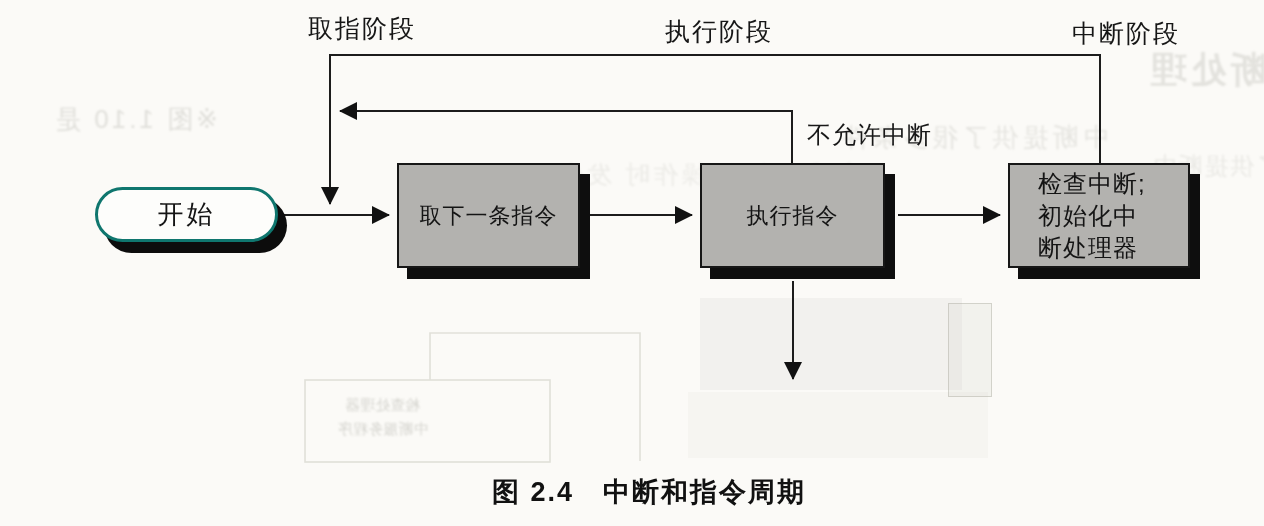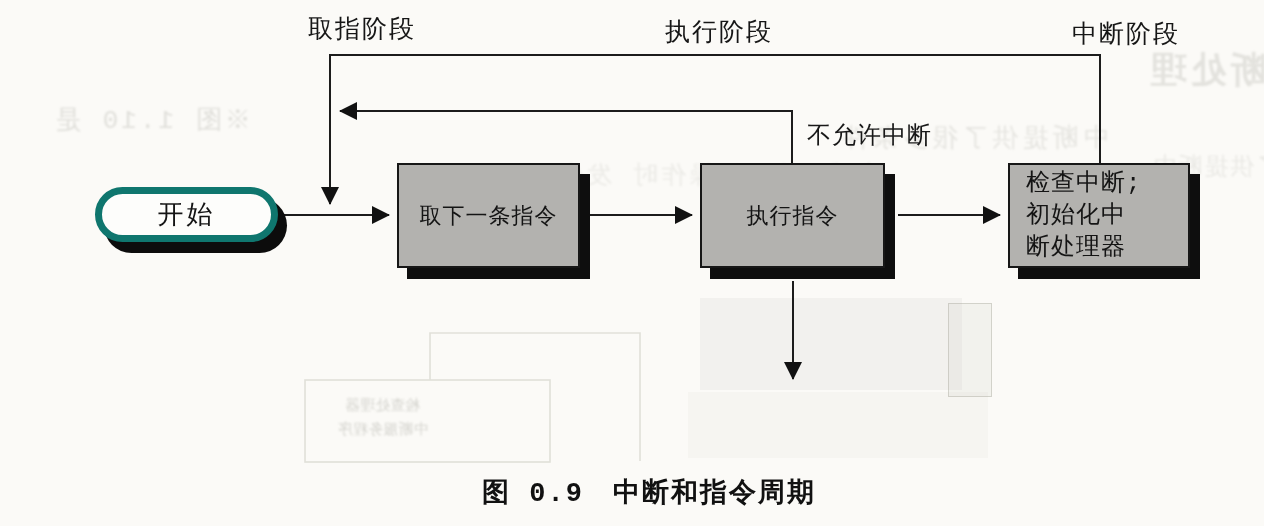--- a/index.html
+++ b/index.html
@@ -6,21 +6,20 @@
   body{
     font-family:"Liberation Sans","DejaVu Sans",sans-serif;
     background:#e8e8e6;
   }
   .page{
     position:relative;
     width:1264px;height:526px;
     background:#fbfaf7;
     overflow:hidden;
     color:#1a1a1a;
-    font-family:Liberation Mono, monospace;
   }
   
   .ghost{
     position:absolute;
     color:#8f8f85;
     transform:scaleX(-1);
     filter:blur(1.1px);
     white-space:nowrap;
     pointer-events:none;
     user-select:none;
@@ -39,28 +38,28 @@
     background:#b3b2af;
     border:2.5px solid #171717;
     box-shadow:10px 11px 0 #0e0e0e;
     font-size:22px;
     letter-spacing:1px;
     color:#141414;
   }
   .proc-multiline{
     justify-content:flex-start;
     text-align:left;
-    padding-left:16px;
+    padding-left:28px;
     white-space:pre-line;
     line-height:32px;
     font-size:24px;
   }
   .terminal{
     background:#fdfdfb;
-    border:7px solid #0f766e;
+    border:3px solid #0f766e;
     border-radius:30px;
     box-shadow:9px 11px 0 #0c0c0c;
     font-size:26px;
     letter-spacing:3px;
     color:#141414;
   }
   .edge-label{
     position:absolute;
     font-size:24px;
     letter-spacing:1px;
@@ -149,15 +148,15 @@
     <span>执行指令</span>
   </div>
 
   <div class="node proc proc-multiline" style="left:1008px;top:163px;width:182px;height:105px;">
     <span style="white-space:pre-line;">检查中断;
 初始化中
 断处理器</span>
   </div>
 
 
-  <div class="caption">图 0.9　中断和指令周期</div>
+  <div class="caption">图 2.4　中断和指令周期</div>
 
 </div>
 
 </body></html>

